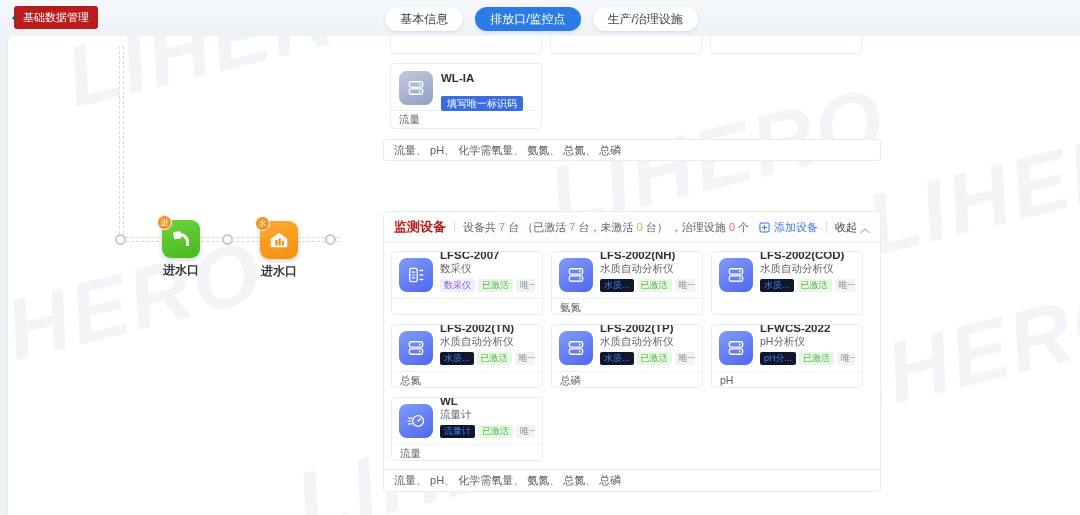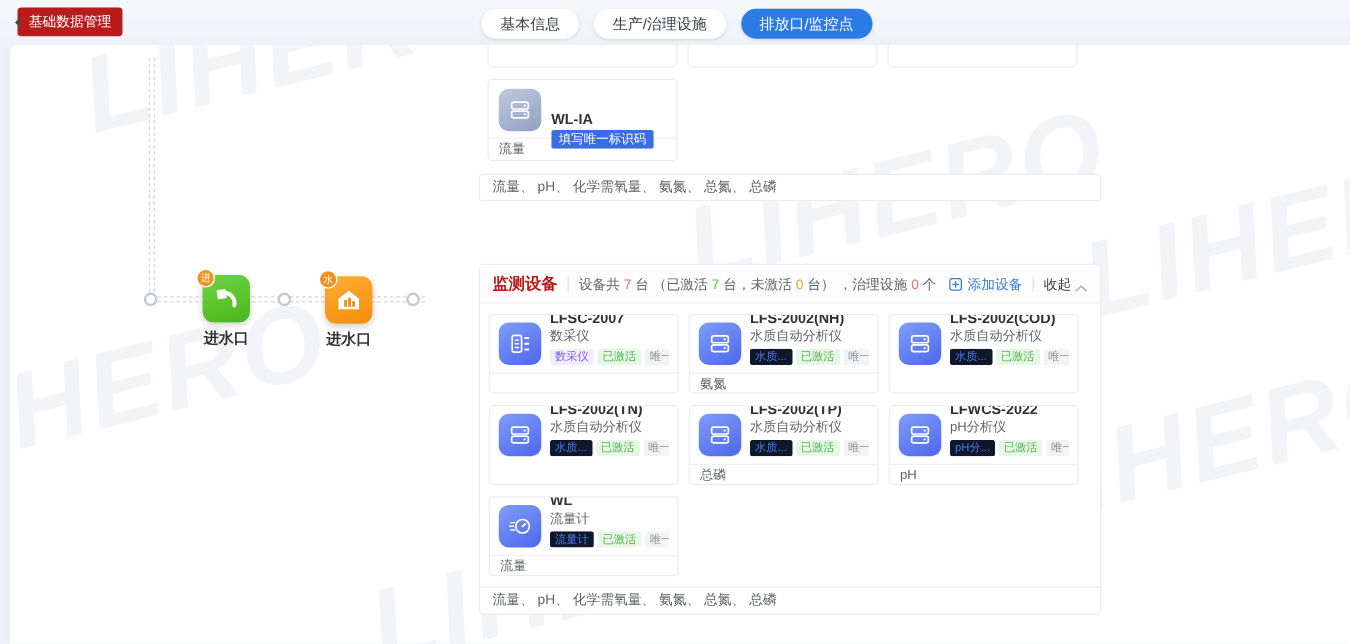--- a/index.html
+++ b/index.html
@@ -50,21 +50,21 @@
     align-items:center;justify-content:center}
   .blue-grad{background:linear-gradient(150deg,#7f9df8,#4e66ee)}
   .gray-grad{background:linear-gradient(150deg,#c0cade,#91a0c2)}
   
   .panel-a{position:absolute;left:375px;top:0;width:498px;z-index:5}
   .ghost{position:absolute;top:-30px;height:48px;width:152px;background:#fff;
     border:1px solid #e9ecf2;border-radius:4px;box-sizing:border-box}
   .wlia-card{position:absolute;left:7px;top:27px;width:152px;background:#fff;
     border:1px solid #e9ecf2;border-radius:4px;box-sizing:border-box}
   .wlia-main{display:flex;gap:8px;padding:7px 8px;height:46px;box-sizing:border-box;align-items:flex-start}
-  .wlia-title{font-size:11.5px;font-weight:bold;color:#303133;margin-top:19px}
+  .wlia-title{font-size:11.5px;font-weight:bold;color:#303133;margin-top:1px}
   .card-footer{border-top:1px solid #eef1f5;height:17px;line-height:17px;font-size:10.5px;
     color:#5f6368;padding:0 8px;white-space:nowrap;overflow:hidden}
   .strip{position:absolute;left:0;width:498px;height:22px;background:#fff;border:1px solid #e9ecf2;
     border-radius:3px;box-sizing:border-box;font-size:11px;color:#5f6368;line-height:20px;
     padding:0 10px;white-space:nowrap;overflow:hidden}
   
   .panel-b{position:absolute;left:375px;top:175px;width:498px;height:281px;background:#fff;
     border:1px solid #e9ecf2;border-radius:4px;box-sizing:border-box;z-index:5;display:flex;flex-direction:column}
   .pb-header{height:30px;flex:none;display:flex;align-items:center;padding:0 10px;
     border-bottom:1px solid #eef1f5;background:#fdfdfe}
@@ -85,22 +85,22 @@
   .dev-tags{display:flex;gap:3px;margin-top:3px;overflow:hidden}
   .pb-footer{flex:none;height:22px;border-top:1px solid #e9ecf2;font-size:11px;color:#5f6368;
     line-height:21px;padding:0 10px;white-space:nowrap;overflow:hidden}
 </style>
 </head>
 <body>
 
 <div class="toolbar">
   <div class="tabs">
     <div class="tab">基本信息</div>
+    <div class="tab active">排放口/监控点</div>
     <div class="tab">生产/治理设施</div>
-    <div class="tab active">排放口/监控点</div>
   </div>
 </div>
 <div class="back-badge">基础数据管理</div>
 
 <div class="canvas">
 
   <div class="wm" style="left:55px;top:-48px">LIHERO</div>
   <div class="wm" style="left:538px;top:72px">LIHERO</div>
   <div class="wm" style="left:855px;top:100px">LIHERO</div>
   <div class="wm" style="left:-85px;top:225px">LIHERO</div>
@@ -147,21 +147,21 @@
         <div class="dev-icon gray-grad">
           <svg width="20" height="20" viewBox="0 0 24 24">
             <rect x="4" y="4.5" width="16" height="6.5" rx="2" fill="none" stroke="#fff" stroke-width="1.6"></rect>
             <rect x="4" y="13" width="16" height="6.5" rx="2" fill="none" stroke="#fff" stroke-width="1.6"></rect>
             <circle cx="16.5" cy="7.7" r="1.1" fill="#fff"></circle>
               <circle cx="16.5" cy="16.2" r="1.1" fill="#fff"></circle>
           </svg>
         </div>
         <div class="dev-info">
           <div class="wlia-title">WL-IA</div>
-          <div class="dev-tags" style="margin-top:2px">
+          <div class="dev-tags" style="margin-top:12px">
             <span class="tag solid-blue">填写唯一标识码</span>
           </div>
         </div>
       </div>
       <div class="card-footer">流量</div>
     </div>
 
     <div class="strip" style="top:103px">流量、 pH、 化学需氧量、 氨氮、 总氮、 总磷</div>
   </div>
 
@@ -269,20 +269,21 @@
           <div class="dev-info">
             <div class="dev-model">LFS-2002(TN)</div>
             <div class="dev-type">水质自动分析仪</div>
             <div class="dev-tags">
               <span class="tag blue">水质...</span>
               <span class="tag green">已激活</span>
               <span class="tag gray">唯一标识码</span>
             </div>
           </div>
         </div>
+        <div class="card-footer">总氮</div>
       </div>
 
       <div class="dev-card">
         <div class="dev-main">
           <div class="dev-icon blue-grad">
             <svg width="20" height="20" viewBox="0 0 24 24">
               <rect x="4" y="4.5" width="16" height="6.5" rx="2" fill="none" stroke="#fff" stroke-width="1.6"></rect>
               <rect x="4" y="13" width="16" height="6.5" rx="2" fill="none" stroke="#fff" stroke-width="1.6"></rect>
               <circle cx="16.5" cy="7.7" r="1.1" fill="#fff"></circle>
                 <circle cx="16.5" cy="16.2" r="1.1" fill="#fff"></circle>

